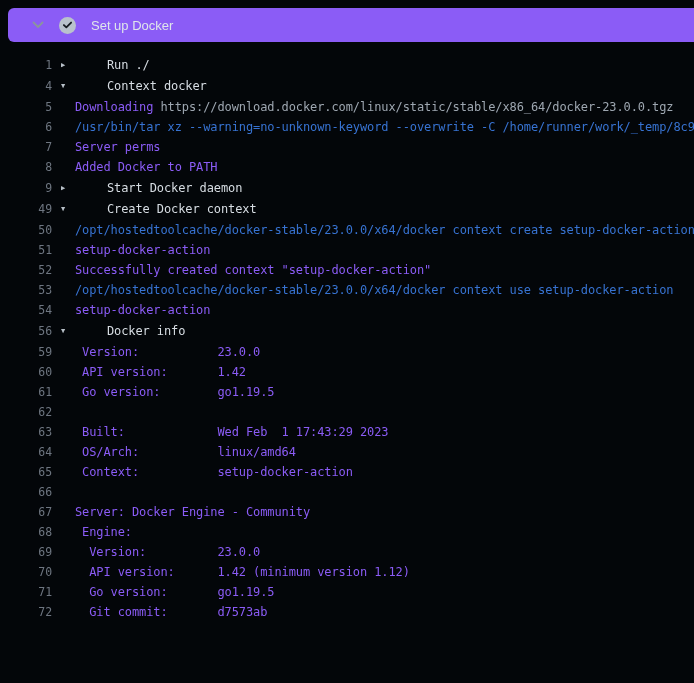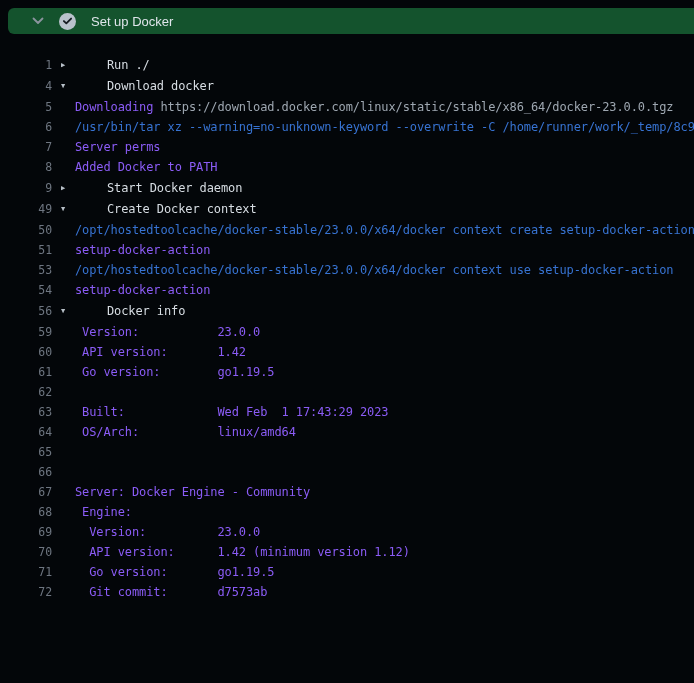--- a/index.html
+++ b/index.html
@@ -1,22 +1,22 @@
 <!DOCTYPE html>
 <html><head>
 <meta charset="utf-8">
 <style>
   * { margin:0; padding:0; box-sizing:border-box; }
   html,body { width:694px; height:683px; overflow:hidden; }
   body { background:#030609; font-family:"Liberation Sans", sans-serif; }
 
   
   .step-header {
-    position:absolute; top:8px; left:8px; right:0; height:26px;
-    background:#14532d; border-radius:6px 0 0 6px;
+    position:absolute; top:8px; left:8px; right:0; height:34px;
+    background:#8b5cf6; border-radius:6px 0 0 6px;
     display:flex; align-items:center; cursor:pointer;
   }
   .chevron-wrap { width:16px; height:16px; margin-left:22px; display:flex; align-items:center; justify-content:center; }
   .chevron-wrap svg { stroke:#8b949e; }
   .status-wrap { width:17px; height:17px; margin-left:13px; }
   .step-title { margin-left:15px; color:#dfe5eb; font-size:13px; }
 
   
   .log {
     position:absolute; top:42px; left:0; right:0; bottom:0;
@@ -52,39 +52,40 @@
     <svg width="17" height="17" viewBox="0 0 16 16">
       <circle cx="8" cy="8" r="8" fill="#b9c2cc"></circle>
       <path d="M11.4 5.2 L6.9 9.8 L4.6 7.6" fill="none" stroke="#161b22" stroke-width="1.7" stroke-linecap="round" stroke-linejoin="round"></path>
     </svg>
   </span>
   <span class="step-title">Set up Docker</span>
 </div>
 
 <div class="log">
     <div class="row group"><span class="ln">1</span><span class="caret">▶</span><span class="txt">Run ./</span></div>
-    <div class="row group"><span class="ln">4</span><span class="caret">▼</span><span class="txt">Download docker</span></div>
+    <div class="row group"><span class="ln">4</span><span class="caret">▼</span><span class="txt">Context docker</span></div>
     <div class="row"><span class="ln">5</span><span class="caret"></span><span class="txt">Downloading </span><span class="link">https://download.docker.com/linux/static/stable/x86_64/docker-23.0.0.tgz</span></div>
     <div class="row"><span class="ln">6</span><span class="caret"></span><span class="txt command">/usr/bin/tar xz --warning=no-unknown-keyword --overwrite -C /home/runner/work/_temp/8c93</span></div>
     <div class="row"><span class="ln">7</span><span class="caret"></span><span class="txt">Server perms</span></div>
     <div class="row"><span class="ln">8</span><span class="caret"></span><span class="txt">Added Docker to PATH</span></div>
     <div class="row group"><span class="ln">9</span><span class="caret">▶</span><span class="txt">Start Docker daemon</span></div>
     <div class="row group"><span class="ln">49</span><span class="caret">▼</span><span class="txt">Create Docker context</span></div>
     <div class="row"><span class="ln">50</span><span class="caret"></span><span class="txt command">/opt/hostedtoolcache/docker-stable/23.0.0/x64/docker context create setup-docker-action --</span></div>
     <div class="row"><span class="ln">51</span><span class="caret"></span><span class="txt">setup-docker-action</span></div>
+    <div class="row"><span class="ln">52</span><span class="caret"></span><span class="txt">Successfully created context "setup-docker-action"</span></div>
     <div class="row"><span class="ln">53</span><span class="caret"></span><span class="txt command">/opt/hostedtoolcache/docker-stable/23.0.0/x64/docker context use setup-docker-action</span></div>
     <div class="row"><span class="ln">54</span><span class="caret"></span><span class="txt">setup-docker-action</span></div>
     <div class="row group"><span class="ln">56</span><span class="caret">▼</span><span class="txt">Docker info</span></div>
     <div class="row"><span class="ln">59</span><span class="caret"></span><span class="txt"> Version:           23.0.0</span></div>
     <div class="row"><span class="ln">60</span><span class="caret"></span><span class="txt"> API version:       1.42</span></div>
     <div class="row"><span class="ln">61</span><span class="caret"></span><span class="txt"> Go version:        go1.19.5</span></div>
     <div class="row"><span class="ln">62</span><span class="caret"></span></div>
     <div class="row"><span class="ln">63</span><span class="caret"></span><span class="txt"> Built:             Wed Feb  1 17:43:29 2023</span></div>
     <div class="row"><span class="ln">64</span><span class="caret"></span><span class="txt"> OS/Arch:           linux/amd64</span></div>
-    <div class="row"><span class="ln">65</span><span class="caret"></span></div>
+    <div class="row"><span class="ln">65</span><span class="caret"></span><span class="txt"> Context:           setup-docker-action</span></div>
     <div class="row"><span class="ln">66</span><span class="caret"></span><span class="txt"></span></div>
     <div class="row"><span class="ln">67</span><span class="caret"></span><span class="txt">Server: Docker Engine - Community</span></div>
     <div class="row"><span class="ln">68</span><span class="caret"></span><span class="txt"> Engine:</span></div>
     <div class="row"><span class="ln">69</span><span class="caret"></span><span class="txt">  Version:          23.0.0</span></div>
     <div class="row"><span class="ln">70</span><span class="caret"></span><span class="txt">  API version:      1.42 (minimum version 1.12)</span></div>
     <div class="row"><span class="ln">71</span><span class="caret"></span><span class="txt">  Go version:       go1.19.5</span></div>
     <div class="row"><span class="ln">72</span><span class="caret"></span><span class="txt">  Git commit:       d7573ab</span></div>
   </div>
 
 </body></html>

